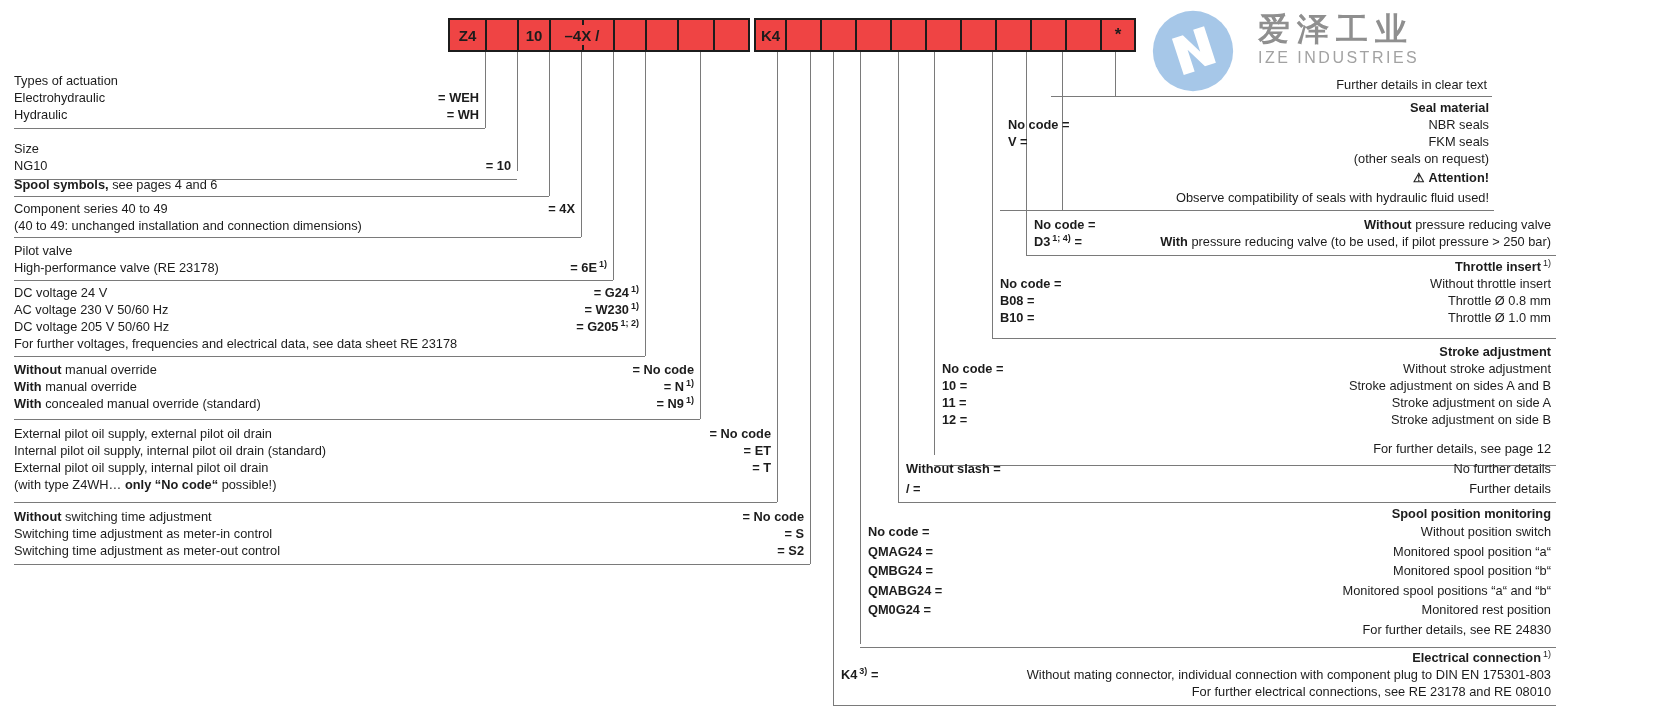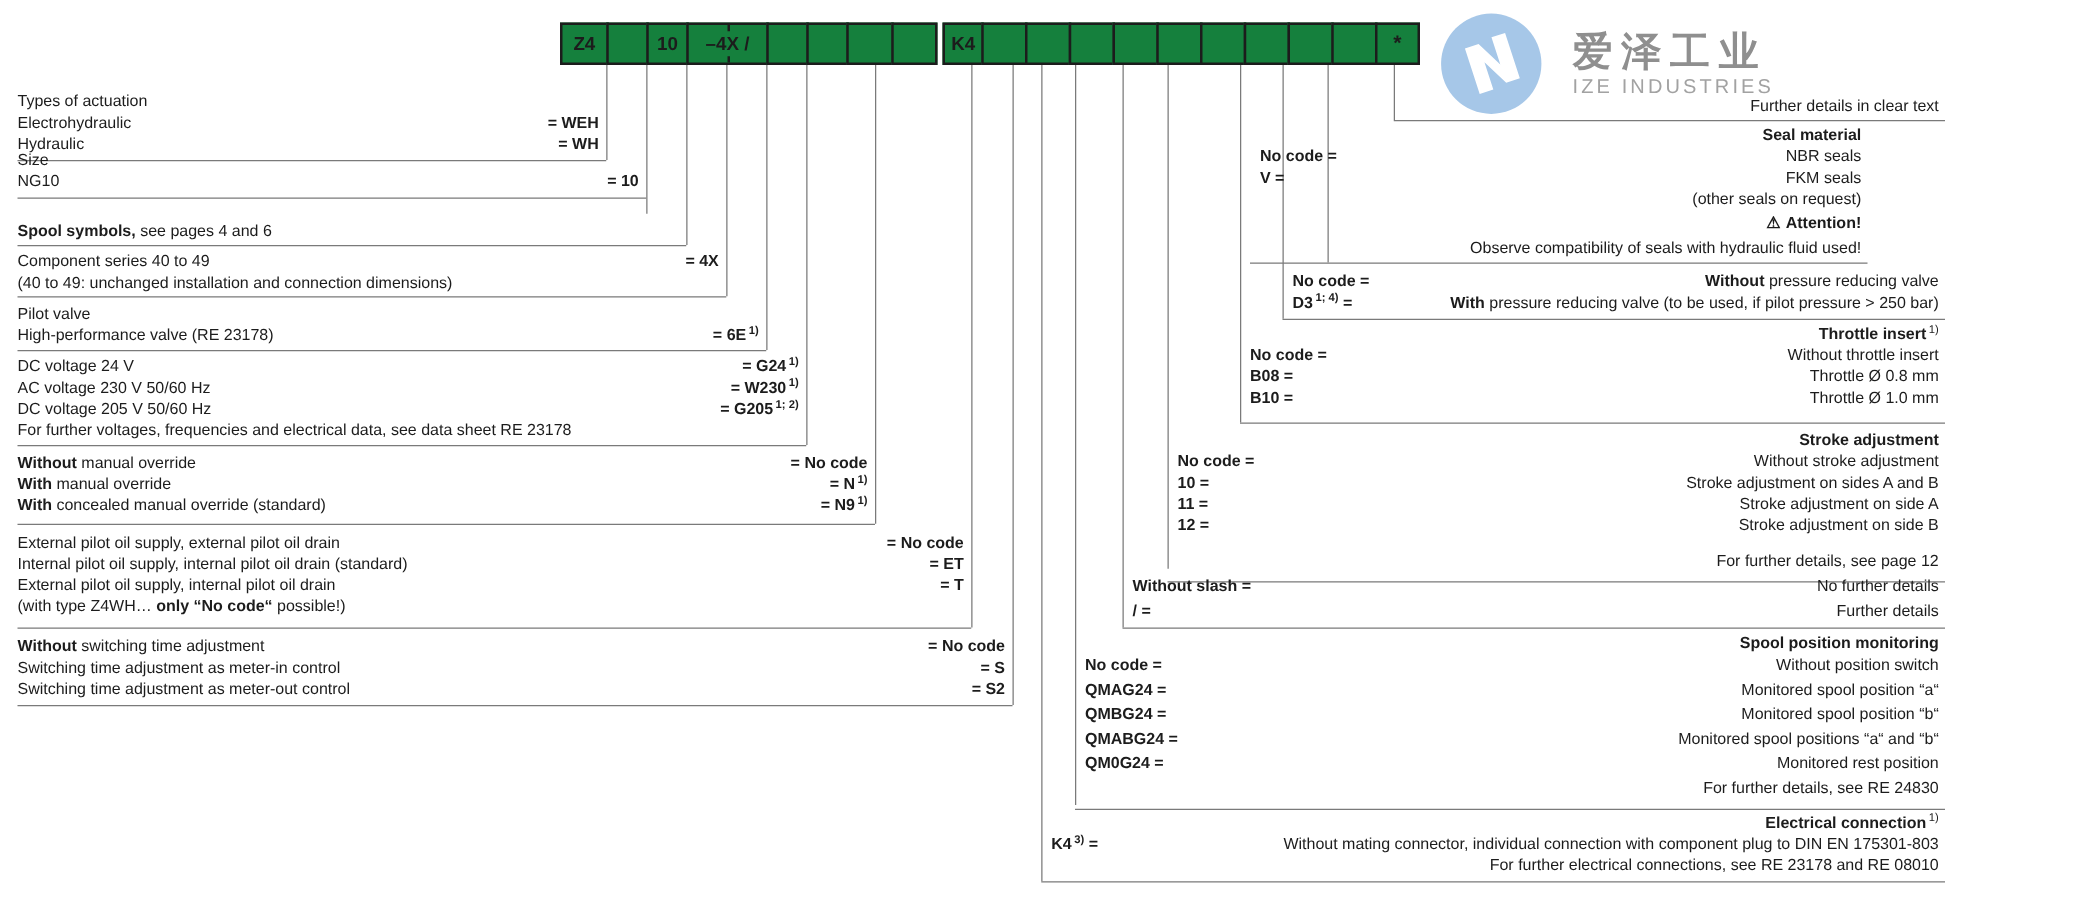--- a/index.html
+++ b/index.html
@@ -1,21 +1,21 @@
 <!DOCTYPE html>
 <html><head>
 <meta charset="utf-8">
 <style>
   html,body{margin:0;padding:0;background:#fff;}
   body{font-family:"Liberation Sans",sans-serif;color:#1c1c1c;}
   #canvas{position:relative;width:1668px;height:720px;background:#fff;overflow:hidden;}
 
   
   .boxrow{position:absolute;top:18px;left:448px;display:flex;align-items:flex-start;}
-  .cell{box-sizing:border-box;height:34px;border:2px solid #1c1c1c;background:#15803d;
+  .cell{box-sizing:border-box;height:34px;border:2px solid #1c1c1c;background:#ef4444;
         display:flex;align-items:center;justify-content:center;
         font-weight:bold;font-size:15px;margin-left:-2px;position:relative;}
   .cell:first-child{margin-left:0;}
   .cell.groupgap{margin-left:4px;}
   .cell .tick{position:absolute;left:50%;width:2px;height:5px;background:#1c1c1c;}
   .tick.tt{top:0;} .tick.tb{bottom:0;}
   .cell.star{font-size:17px;}
 
   
   .vline{position:absolute;width:1px;background:#7a7a7a;}
@@ -32,21 +32,21 @@
   .rsec{position:absolute;box-sizing:border-box;border-bottom:1px solid #7a7a7a;padding-right:5px;}
   .rsec .ttl{text-align:right;}
   .rrow{display:flex;justify-content:space-between;font-size:12.8px;line-height:17px;}
   .rrow .rcode{font-weight:bold;white-space:nowrap;padding-left:8px;}
   .rrow .rdesc{white-space:nowrap;text-align:right;flex:1;}
   .rsec.lh19 .rrow{line-height:19.5px;}
   .warn{font-weight:bold;margin-right:4px;}
 
   
   .logo{position:absolute;left:1150px;top:8px;display:flex;align-items:flex-start;}
-  .logo-text{margin-left:22px;margin-top:16px;}
+  .logo-text{margin-left:22px;margin-top:4px;}
   .logo-cn{font-size:32px;font-weight:bold;color:#8f8f8f;letter-spacing:7px;line-height:34px;}
   .logo-en{font-size:16px;color:#a2a2a2;letter-spacing:2.5px;line-height:18px;margin-top:3px;}
 </style>
 </head>
 <body>
 
 <div id="canvas">
 
   <div class="logo">
     <svg width="86" height="86" viewBox="0 0 90 90">
@@ -111,21 +111,21 @@
     <div class="lrow">
       <span class="lbl"><span>Electrohydraulic</span></span>
       <span class="code"><b>= WEH</b></span>
     </div>
     <div class="lrow">
       <span class="lbl"><span>Hydraulic</span></span>
       <span class="code"><b>= WH</b></span>
     </div>
   </div>
 
-  <div class="lsec" style="top:119px;width:503px;padding-bottom:5px">
+  <div class="lsec" style="top:140px;width:503px;padding-bottom:5px">
     <div class="ttl">Size</div>
     <div class="lrow">
       <span class="lbl"><span>NG10</span></span>
       <span class="code"><b>= 10</b></span>
     </div>
   </div>
 
   <div class="lsec" style="top:176px;width:535px;padding-bottom:3px">
     <div class="lrow">
       <span class="lbl"><b>Spool symbols,</b><span> see pages 4 and 6</span></span>
@@ -209,21 +209,21 @@
     <div class="lrow">
       <span class="lbl"><span>Switching time adjustment as meter-in control</span></span>
       <span class="code"><b>= S</b></span>
     </div>
     <div class="lrow">
       <span class="lbl"><span>Switching time adjustment as meter-out control</span></span>
       <span class="code"><b>= S2</b></span>
     </div>
   </div>
 
-  <div class="rsec" style="left:1115px;top:76px;width:441px;padding-bottom:3px">
+  <div class="rsec" style="left:1051px;top:76px;width:441px;padding-bottom:3px">
     <div class="rrow">
       <span class="rdesc"><span>Further details in clear text</span></span>
     </div>
   </div>
 
   <div class="rsec" style="left:1000px;top:99px;width:494px;padding-bottom:4px">
     <div class="ttl"><b>Seal material</b></div>
     <div class="rrow">
       <span class="rcode"><b>No code =</b></span>
       <span class="rdesc"><span>NBR seals</span></span>

